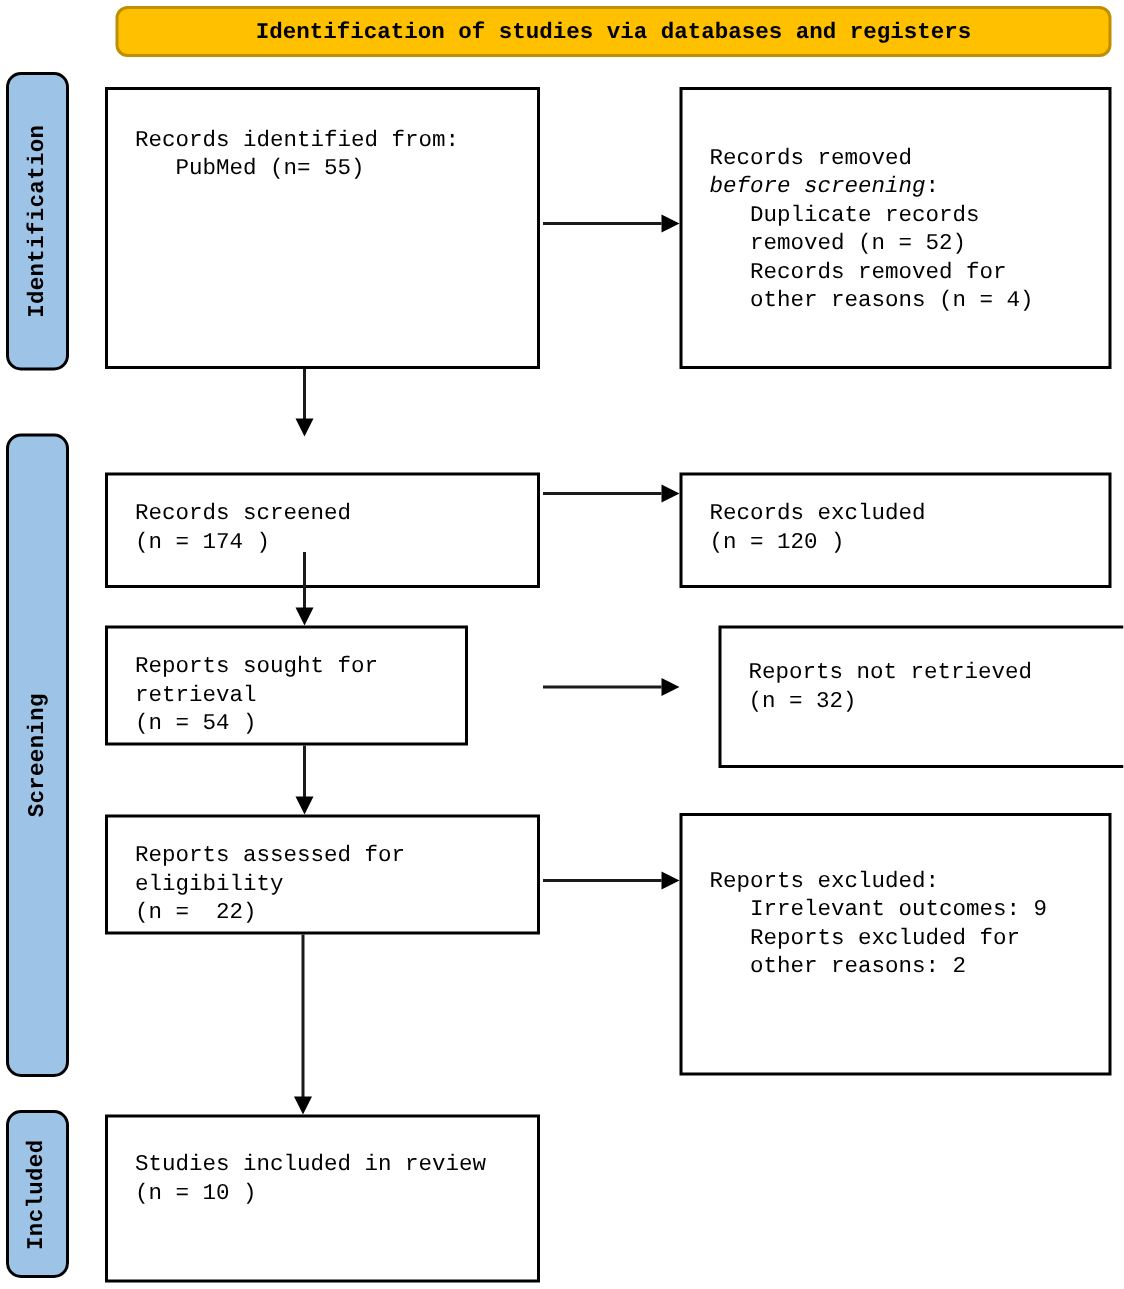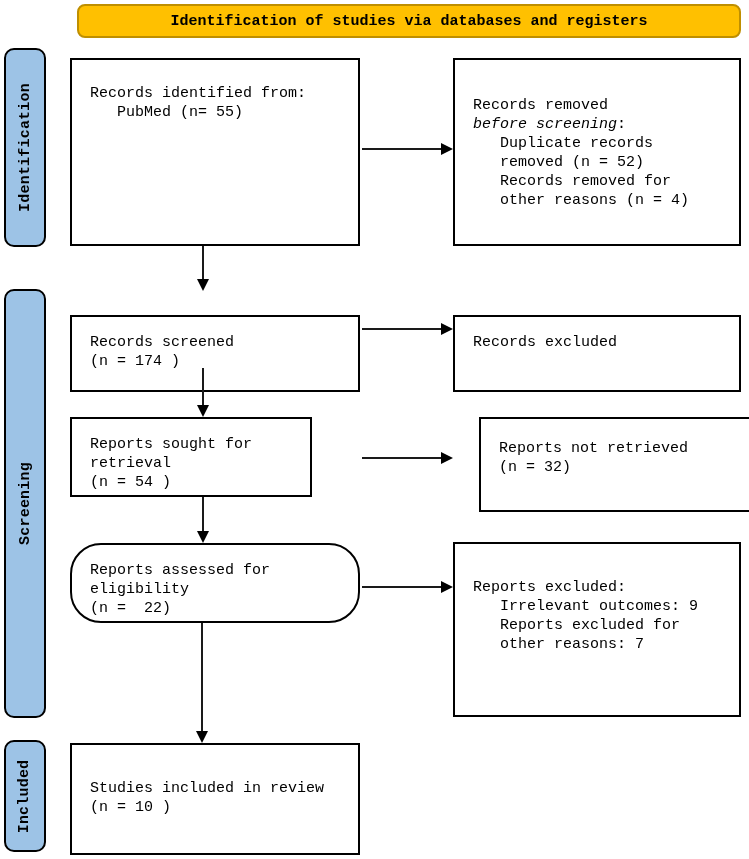--- a/index.html
+++ b/index.html
@@ -71,60 +71,61 @@
     </div>
   </div>
 
   <div class="box" style="left:70px;top:417px;width:242px;height:80px;">
     <div class="pad">
       <span class="line">Reports sought for retrieval</span>
       <span class="line">(n = 54 )</span>
     </div>
   </div>
 
-  <div class="box" style="left:70px;top:543px;width:290px;height:80px;border-radius:31px;">
+  <div class="box" style="left:70px;top:543px;width:290px;height:80px;">
     <div class="pad">
       <span class="line">Reports assessed for eligibility</span>
       <span class="line">(n =  22)</span>
     </div>
   </div>
 
   <div class="box" style="left:70px;top:743px;width:290px;height:112px;">
-    <div class="pad" style="padding-top:34px;">
+    <div class="pad" style="padding-top:22px;">
       <span class="line">Studies included in review</span>
       <span class="line">(n = 10 )</span>
     </div>
   </div>
 
   <div class="box" style="left:453px;top:58px;width:288px;height:188px;">
     <div class="pad" style="padding-top:36px;padding-right:27px;">
       <span class="line" style="max-width:190px;"><span>Records removed </span><span class="em">before screening</span><span>:</span></span>
       <span class="item">Duplicate records removed (n = 52)</span>
       <span class="item">Records removed for other reasons (n = 4)</span>
     </div>
   </div>
 
   <div class="box" style="left:453px;top:291px;width:288px;height:77px;margin-top:24px;">
     <div class="pad">
       <span class="line">Records excluded</span>
+      <span class="line">(n = 120 )</span>
     </div>
   </div>
 
   <div class="box" style="left:479px;top:417px;width:288px;height:95px;">
     <div class="pad" style="padding-top:20px;">
       <span class="line">Reports not retrieved</span>
       <span class="line">(n = 32)</span>
     </div>
   </div>
 
   <div class="box" style="left:453px;top:542px;width:288px;height:175px;">
     <div class="pad" style="padding-top:34px;padding-right:20px;">
       <span class="line">Reports excluded:</span>
       <span class="item">Irrelevant outcomes: 9</span>
-      <span class="item">Reports excluded for other reasons: 7</span>
+      <span class="item">Reports excluded for other reasons: 2</span>
     </div>
   </div>
 
   <svg class="arrows" width="749" height="859" viewBox="0 0 749 859">
     <g>
       <line x1="362" y1="149" x2="441" y2="149"></line>
       <polygon points="441,143 453,149 441,155"></polygon>
     </g>
     <g>
       <line x1="203" y1="246" x2="203" y2="280"></line>

